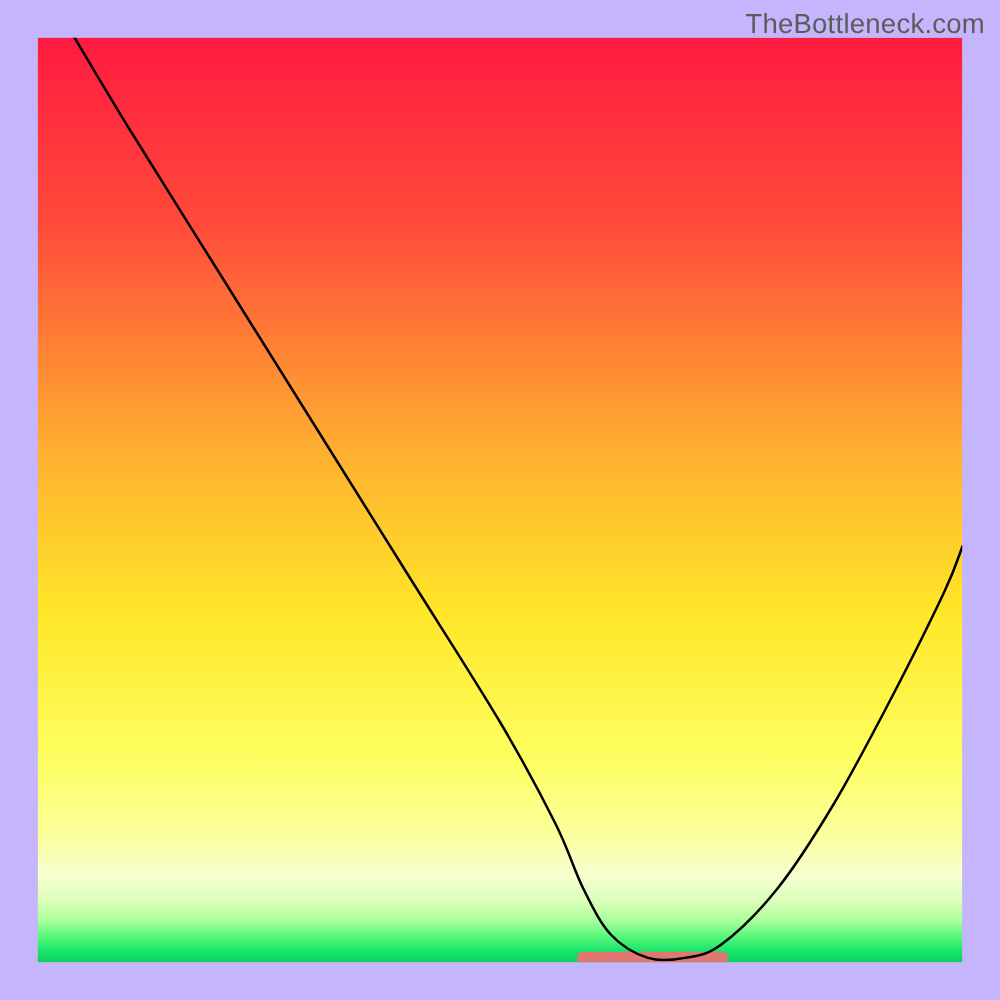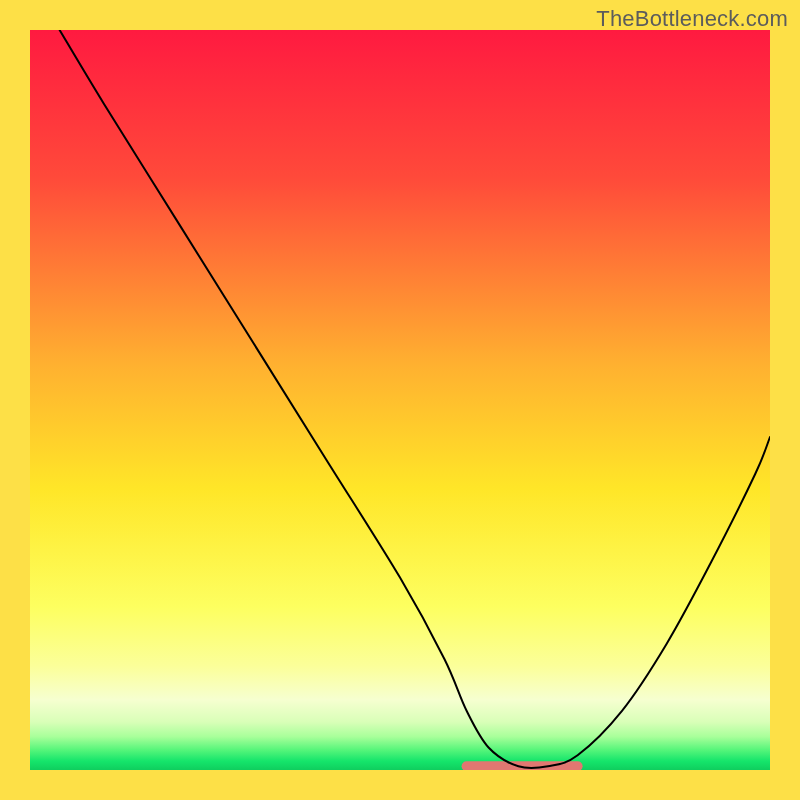--- a/index.html
+++ b/index.html
@@ -1,21 +1,21 @@
 <!DOCTYPE html>
 <html><head>
 <meta charset="utf-8">
 <style>
   * { margin: 0; padding: 0; box-sizing: border-box; }
   html, body { width: 800px; height: 800px; overflow: hidden; background: #000; }
   .frame {
     position: relative;
     width: 800px;
     height: 800px;
-    background: #fde047;
+    background: #c4b5fd;
   }
   .plot-area {
     position: absolute;
     left: 30px;
     top: 30px;
     width: 740px;
     height: 740px;
     overflow: hidden;
   }
   .watermark {

